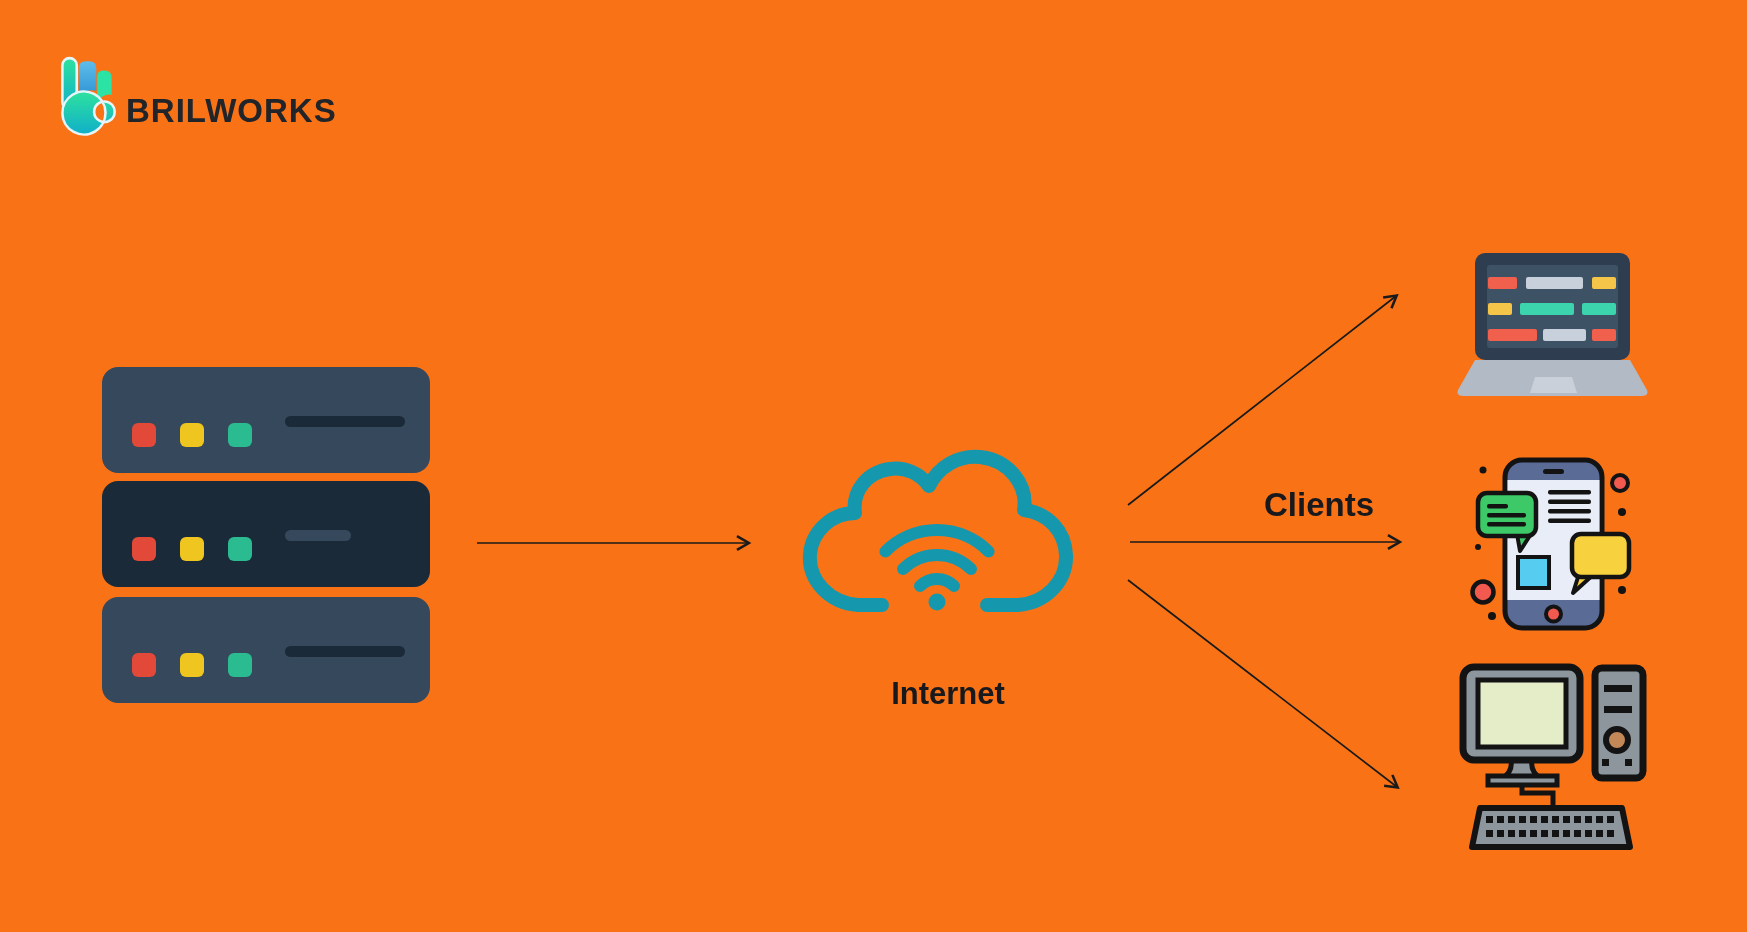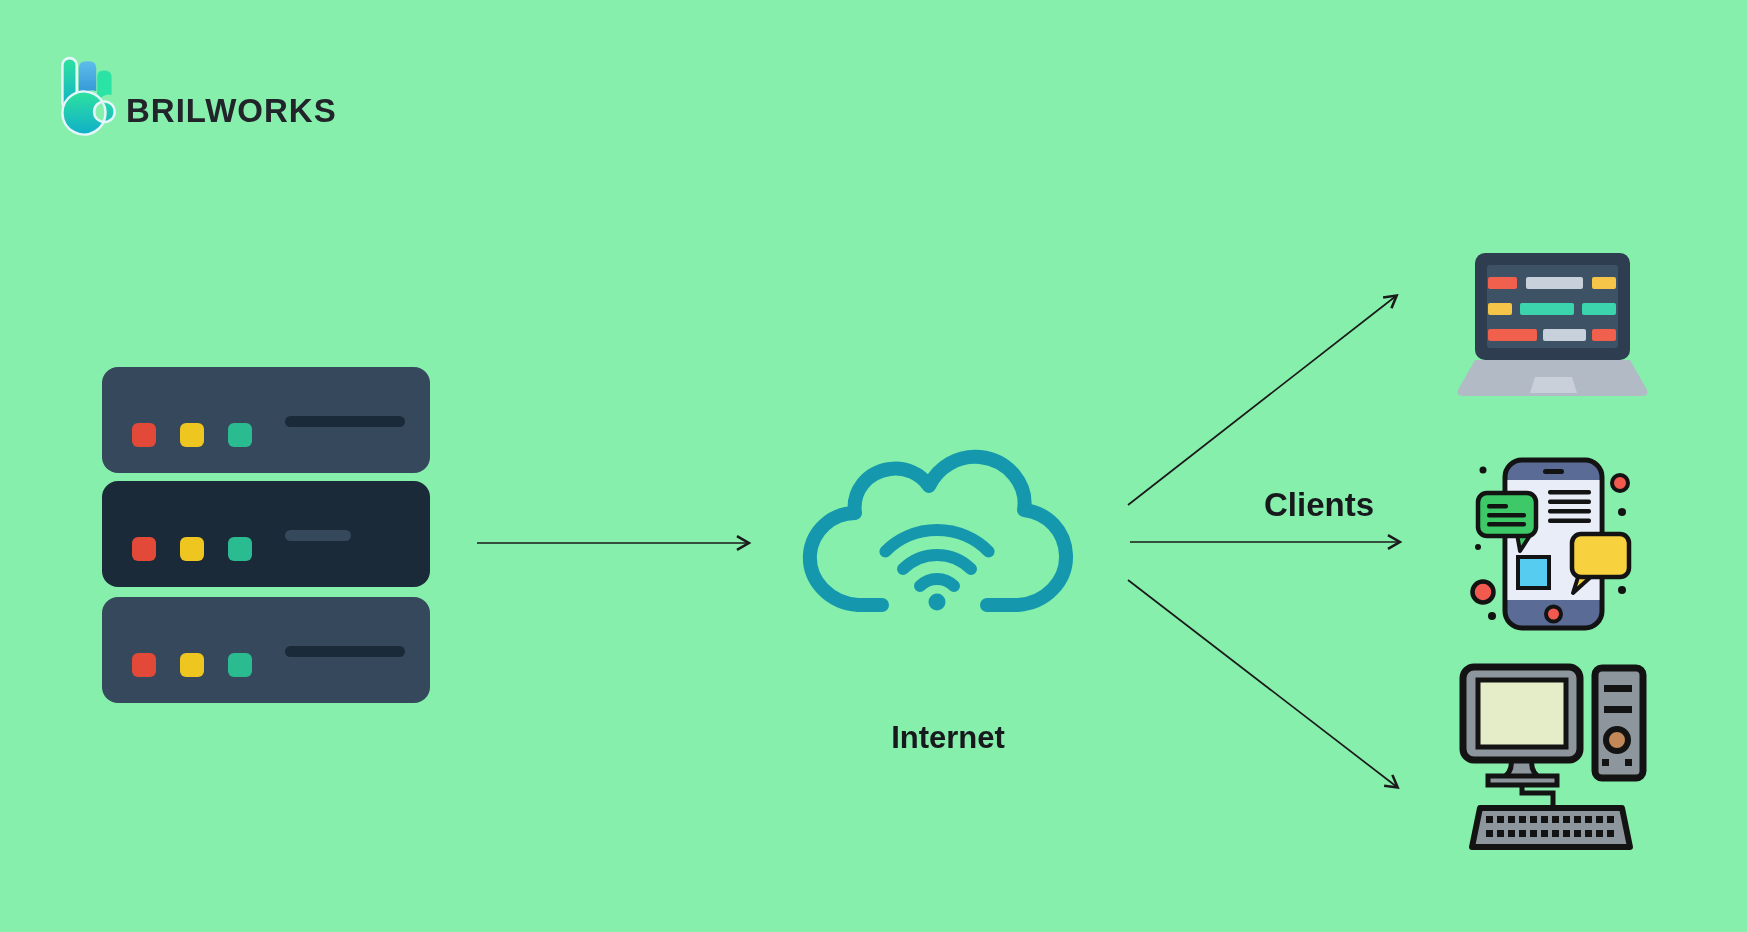--- a/index.html
+++ b/index.html
@@ -1,19 +1,19 @@
 <!DOCTYPE html>
 <html><head>
 <meta charset="utf-8">
 <style>
   html,body{margin:0;padding:0;}
   body{font-family:"Liberation Sans",sans-serif;}
   .canvas{
     position:relative;width:1747px;height:932px;overflow:hidden;
-    background:#86efac;
+    background:#f97316;
   }
   .abs{position:absolute;}
 
   
   .brand{position:absolute;left:56px;top:54px;display:flex;align-items:center;}
   .brand-name{
     position:absolute;left:70px;top:38px;
     font-size:33px;font-weight:700;letter-spacing:1px;color:#212429;
   }
 
@@ -21,21 +21,21 @@
   .server-bar{position:absolute;left:102px;width:328px;height:106px;border-radius:16px;background:#36485C;}
   .server-bar.dark{background:#1B2A39;}
   .srv-sq{position:absolute;width:24px;height:24px;border-radius:6px;top:56px;}
   .srv-line{position:absolute;height:11px;border-radius:6px;top:49px;left:183px;background:#1B2A39;}
 
   
   .diagram-label{
     position:absolute;transform:translateX(-50%);
     font-weight:700;color:#17191D;white-space:nowrap;text-align:center;
   }
-  .label-internet{left:948px;top:676px;font-size:31px;margin-top:44px;}
+  .label-internet{left:948px;top:676px;font-size:31px;}
   .label-clients{left:1319px;top:486px;font-size:33px;}
 
   svg{display:block;}
 </style>
 </head>
 <body>
 
 <div class="canvas">
 
   <div class="brand">

